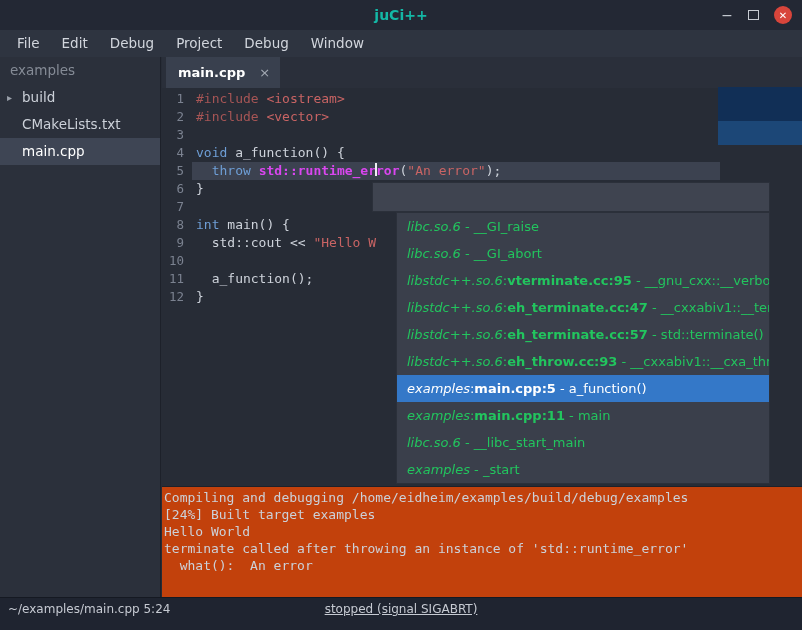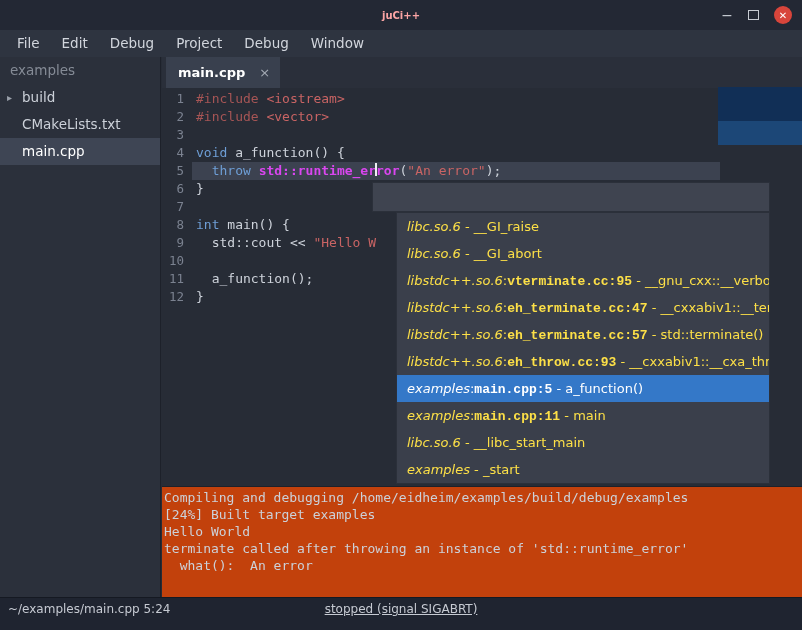--- a/index.html
+++ b/index.html
@@ -5,21 +5,21 @@
   html,body { margin:0; padding:0; background:#14161c; }
   .window {
     position:relative; width:802px; height:630px; overflow:hidden;
     background:#272c36; font-family:"DejaVu Sans", sans-serif;
   }
   
   .titlebar {
     position:absolute; left:0; top:0; width:802px; height:30px;
     background:#232834; display:flex; align-items:center; justify-content:center;
   }
-  .titlebar .title { color:#fca5a5; font-size:10px; font-weight:bold; }
+  .titlebar .title { color:#14b8a6; font-size:14px; font-weight:bold; }
   .win-controls { position:absolute; right:10px; top:0; height:30px; display:flex; align-items:center; gap:15px; }
   .btn-min { color:#c7ccd3; font-size:14px; line-height:14px; cursor:default; }
   .btn-restore { width:9px; height:8px; border:1px solid #c7ccd3; display:inline-block; }
   .btn-close {
     width:18px; height:18px; border-radius:50%; background:#d8453b;
     color:#fff; font-size:10px; display:flex; align-items:center; justify-content:center;
   }
   
   .menubar {
     position:absolute; left:0; top:30px; width:802px; height:27px;
@@ -71,24 +71,24 @@
   .popup-top {
     position:absolute; left:372px; top:182px; width:398px; height:30px;
     background:#3f4450; border:1px solid #2b303a; box-sizing:border-box;
   }
   .stack-popup {
     position:absolute; left:396px; top:212px; width:374px;
     background:#3a3f4b; border:1px solid #2b303a; box-sizing:border-box;
   }
   .stack-row {
     height:27px; line-height:27px; padding:0 10px; font-size:13px;
-    color:#fde047; white-space:nowrap; overflow:hidden;
+    color:#22c55e; white-space:nowrap; overflow:hidden;
   }
   .stack-row .lib { font-style:italic; }
-  .stack-row .file { font-weight:bold;font-family:Liberation Mono, monospace; }
+  .stack-row .file { font-weight:bold; }
   .stack-row.selected { background:#3478c8; color:#ffffff; }
   
   .console {
     position:absolute; left:162px; top:486px; right:0; height:121px;
     background:#c2410c; border-top:1px solid #1d212a; box-sizing:border-box;
     font-family:"DejaVu Sans Mono", monospace; font-size:13px; color:#ccd1d9;
     padding:2px 0 0 2px;
   }
   .console-line { height:17px; line-height:17px; white-space:pre; }
   

